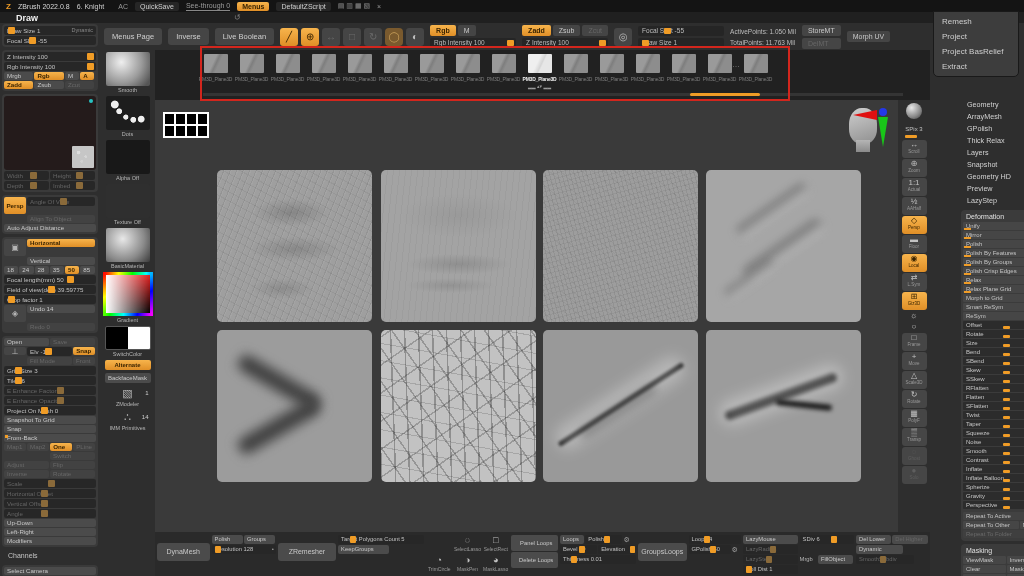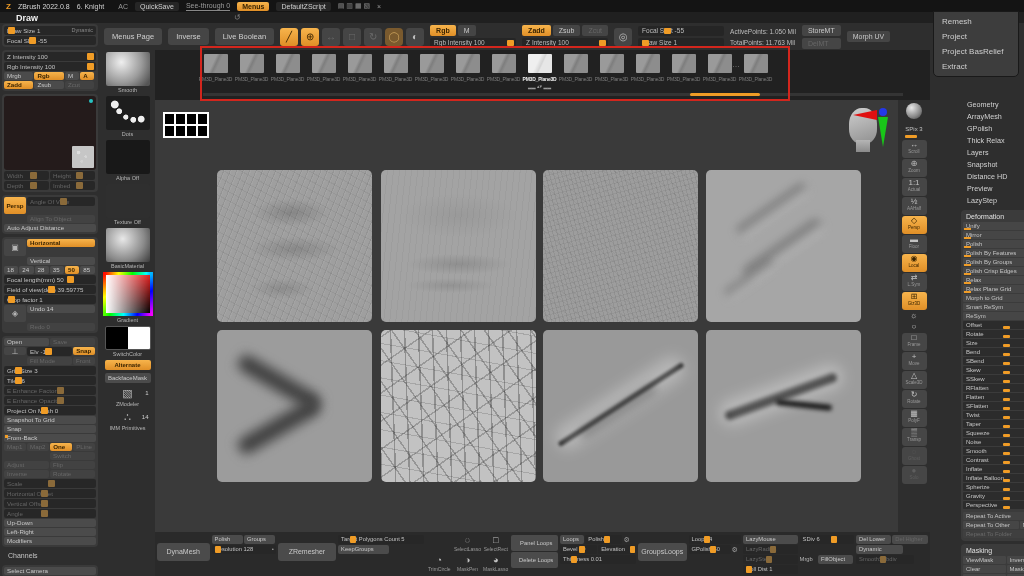--- a/index.html
+++ b/index.html
@@ -643,21 +643,21 @@
 
   <div class="rpanel">
     <div>
 
     <div class="rp-section"><span>Geometry</span></div>
         <div class="rp-section"><span>ArrayMesh</span></div>
         <div class="rp-section"><span>GPolish</span></div>
         <div class="rp-section"><span>Thick Relax</span></div>
         <div class="rp-section"><span>Layers</span></div>
         <div class="rp-section"><span>Snapshot</span></div>
-        <div class="rp-section"><span>Distance HD</span></div>
+        <div class="rp-section"><span>Geometry HD</span></div>
         <div class="rp-section"><span>Preview</span></div>
         <div class="rp-section"><span>LazyStep</span></div>
       </div>
     <div class="rp-box">
       <div class="rp-title">Deformation</div>
       <div>
 
       <div class="rp-row tick"><span class="lb">Unify</span><span class="rt">x y z</span></div>
           <div class="rp-row tick"><span class="lb">Mirror</span><span class="rt">x y z</span></div>
           <div class="rp-row tick"><span class="lb">Polish</span><span class="rt">⚙</span></div>

